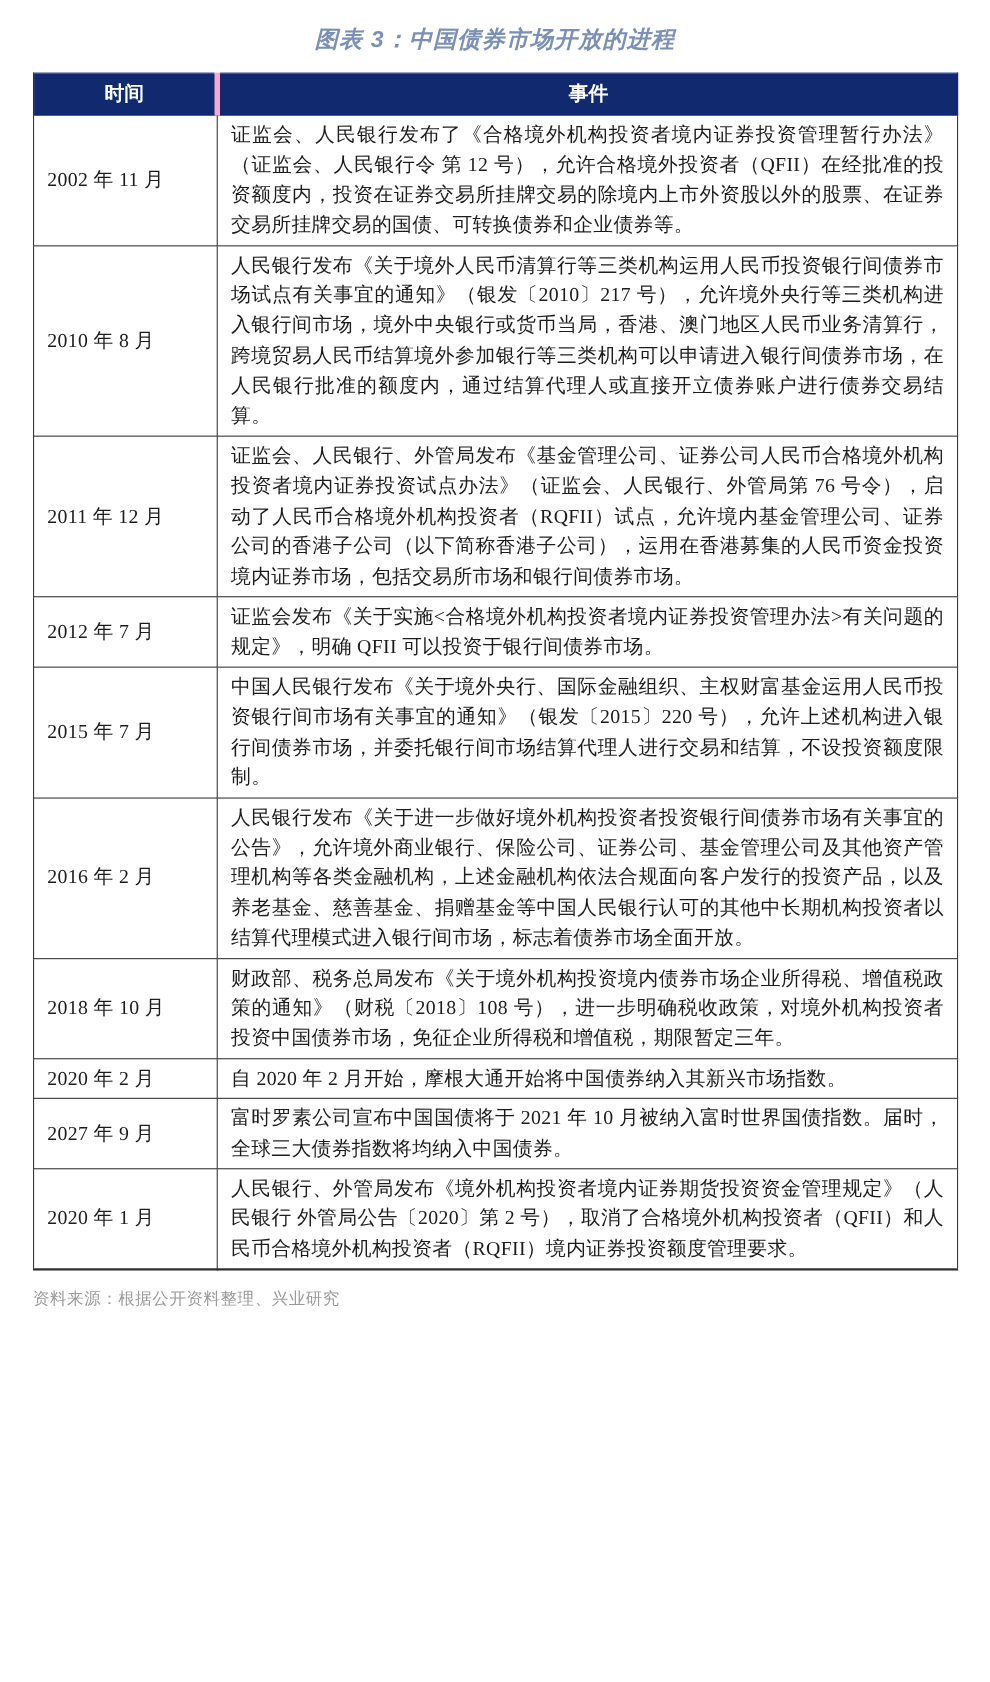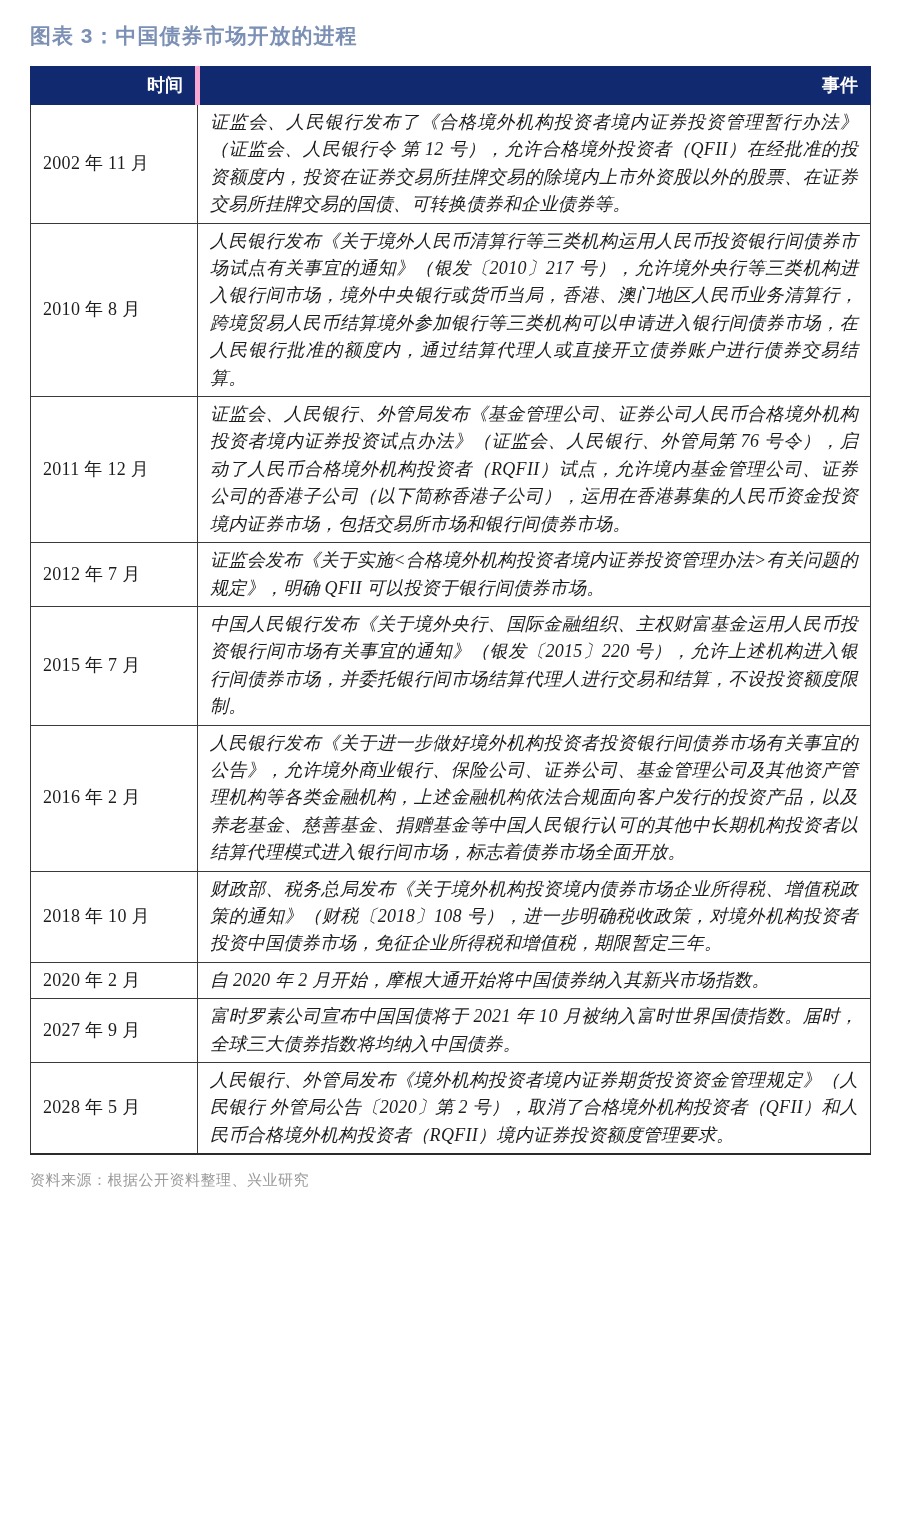--- a/index.html
+++ b/index.html
@@ -10,63 +10,64 @@
     font-family: "Liberation Serif", "DejaVu Serif", serif;
     color: #1c1c1c;
   }
   .page { width: 900px; padding: 14px 30px 30px 30px; }
 
   .chart-title {
     font-family: "Liberation Sans", "DejaVu Sans", sans-serif;
     font-weight: bold;
     font-size: 21px;
     color: #7b90b4;
+    text-align: center;
     letter-spacing: 1px;
     padding: 8px 0 16px 0;
+    font-style: italic;
   }
 
   table.timeline {
     width: 840px;
     border-collapse: collapse;
     table-layout: fixed;
     border-left: 1px solid #3a3a3a;
     border-right: 1px solid #3a3a3a;
     border-bottom: 2.5px solid #2b2b2b;
   }
   col.time-col  { width: 167px; }
   col.event-col { width: 673px; }
 
   thead th {
     background: #11296e;
     color: #ffffff;
     font-family: "Liberation Serif", "DejaVu Serif", serif;
     font-weight: bold;
     font-size: 18px;
-    text-align: right;
+    text-align: center;
     padding: 6px 12px 7px 12px;
     border: 1px solid #11296e;
   }
   thead th + th { border-left: 5px solid #f9a8d4; }
 
   tbody td {
     border: 1px solid #3a3a3a;
     vertical-align: middle;
     font-size: 18px;
     line-height: 27.4px;
     padding: 4px 12px;
     letter-spacing: 0.3px;
   }
   tbody td.time-cell {
     white-space: nowrap;
     vertical-align: middle;
   }
   tbody td.event-cell {
     text-align: justify;
     text-justify: inter-ideograph;
-    font-style: italic;
   }
 
   .source-line {
     font-family: "Liberation Sans", "DejaVu Sans", sans-serif;
     font-size: 15px;
     color: #9a9a9a;
     padding: 16px 0 0 0;
     letter-spacing: 0.5px;
   }
 </style>
@@ -130,21 +131,21 @@
       <td class="time-cell">2020 年 2 月</td>
       <td class="event-cell">自 2020 年 2 月开始，摩根大通开始将中国债券纳入其新兴市场指数。</td>
     </tr>
 
     <tr>
       <td class="time-cell">2027 年 9 月</td>
       <td class="event-cell">富时罗素公司宣布中国国债将于 2021 年 10 月被纳入富时世界国债指数。届时，全球三大债券指数将均纳入中国债券。</td>
     </tr>
 
     <tr>
-      <td class="time-cell">2028 年 5 月</td>
+      <td class="time-cell">2020 年 1 月</td>
       <td class="event-cell">人民银行、外管局发布《境外机构投资者境内证券期货投资资金管理规定》（人民银行 外管局公告〔2020〕第 2 号），取消了合格境外机构投资者（QFII）和人民币合格境外机构投资者（RQFII）境内证券投资额度管理要求。</td>
     </tr>
   </tbody>
   </table>
 
   <div class="source-line">资料来源：根据公开资料整理、兴业研究</div>
 
 </div>
 
 </body></html>

